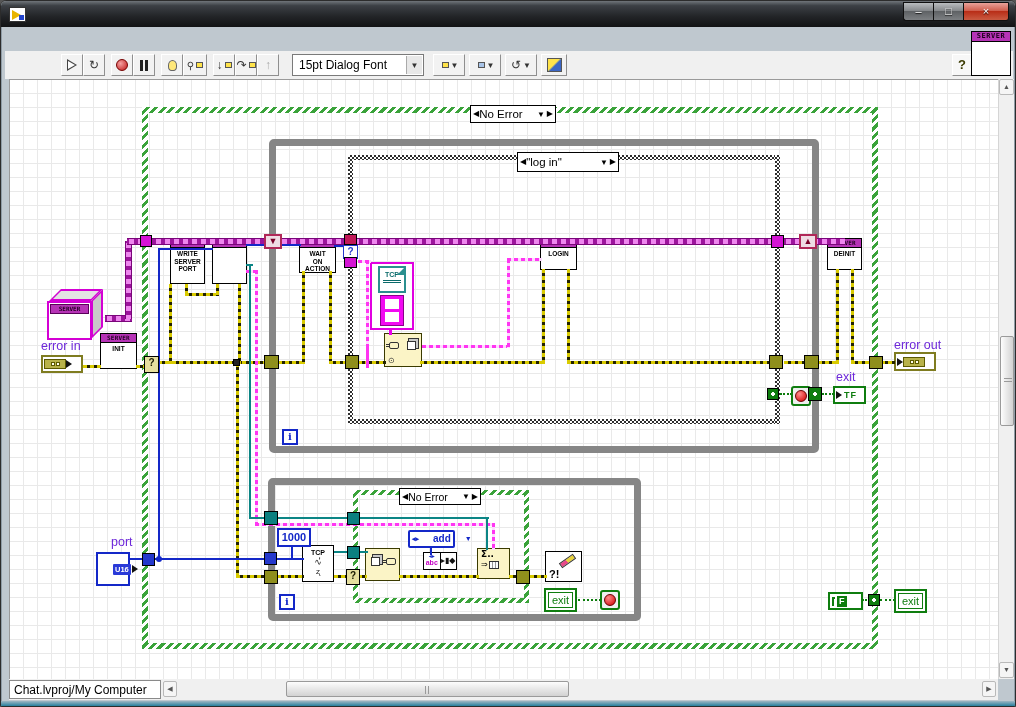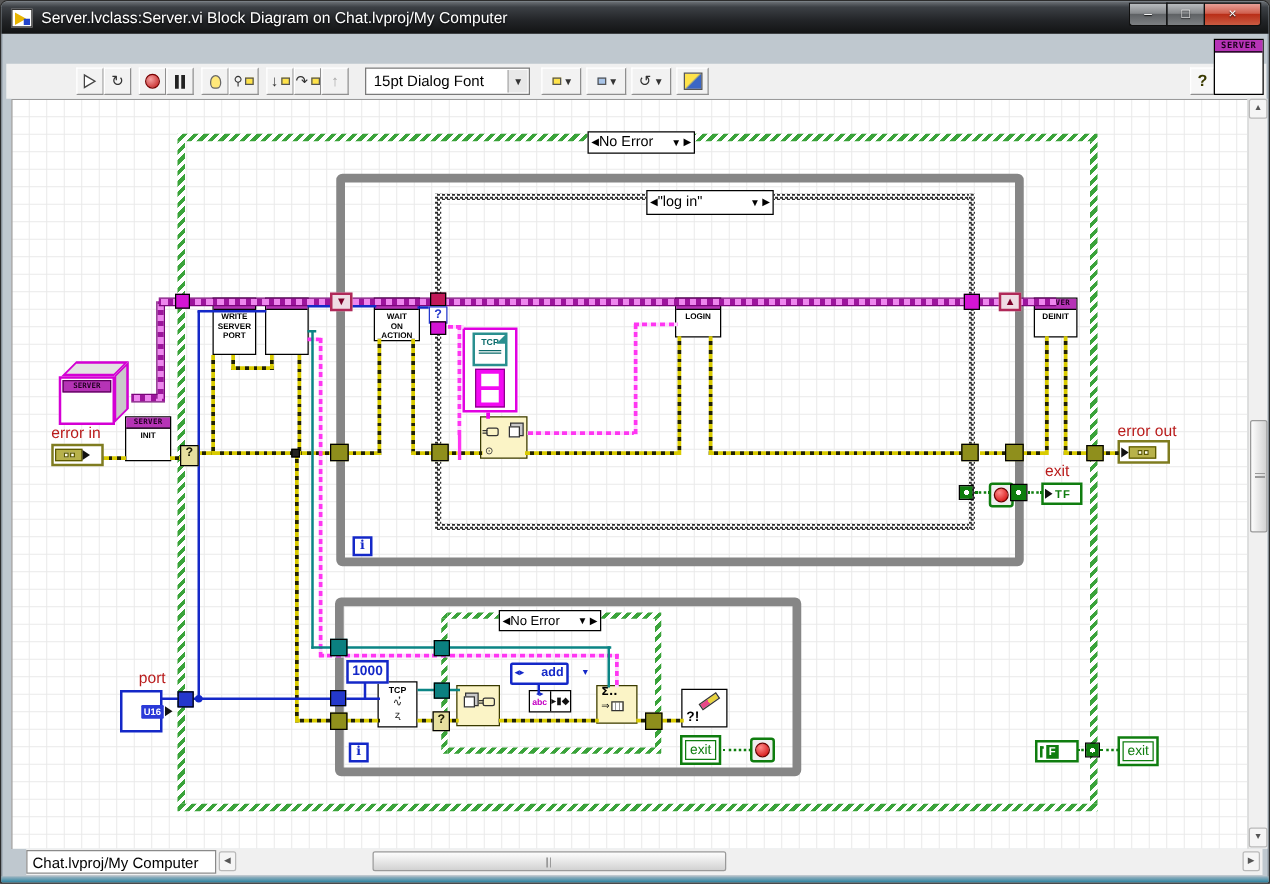--- a/index.html
+++ b/index.html
@@ -62,21 +62,21 @@
   
   .tn{border:1px solid #000;font:bold 10px/12px "Liberation Sans",sans-serif;text-align:center}
   .tn-o{background:#8f8f1c}.tn-m{background:#d414d4}.tn-r{background:#c21858}.tn-b{background:#2438cc}
   .tn-t{background:#0b8080}.tn-g{background:radial-gradient(circle,#fff 0 2px,#0e7d0e 2px)}
   .tn-q{background:#e6df9e;color:#1a1a00}.tn-qb{background:#fff;border:1px solid #2438cc;color:#2438cc}
   .sr{background:#efdce4;border:2px solid #b02858;color:#7a0028;font-size:9px;line-height:10px;text-align:center}
   
   .node{position:absolute;background:#fff;border:1px solid #000}
   .banner{background:#b633b6;color:#200020;font:bold 6px/8px "DejaVu Sans Mono",monospace;text-align:center;border-bottom:1px solid #000;letter-spacing:.2px}
   .nbody{font:bold 6.5px/7.5px "Liberation Sans",sans-serif;text-align:center;padding-top:2px;white-space:pre-line;color:#000}
-  .lbl{position:absolute;font-size:12.5px;color:#b91c1c}
+  .lbl{position:absolute;font-size:12.5px;color:#6d28d9}
   .term{position:absolute;display:flex;align-items:center;background:#fff}
   .arrow-r{width:0;height:0;border-top:4px solid transparent;border-bottom:4px solid transparent;border-left:6px solid #111}
   
   .t-err{border:2px solid #7f7c20;padding:1px}
   .clus{width:22px;height:10px;background:#b8b24a;border:1px solid #5c5900;display:flex;gap:1px;align-items:center;justify-content:center}
   .clus i{width:4px;height:4px;background:#fffef0;border:1px solid #5c5900}
   .t-num{border:2px solid #1428c8;padding:15px;gap:1px}
   .t-num .pill{background:#2a3ad8;color:#fff;font:bold 7.5px/11px "Liberation Sans",sans-serif;padding:0 2px;border-radius:1px}
   .t-bool{border:2px solid #0f7d0f;padding:1px;gap:2px}
   .t-bool .tf{color:#0f7d0f;font:bold 9px/11px "Liberation Sans",sans-serif;letter-spacing:1px}
@@ -113,36 +113,35 @@
   .eraser{position:absolute;width:17px;height:6px;transform:rotate(-35deg);background:linear-gradient(90deg,#e84888 45%,#e8d23c 45%);border:1px solid #333}
   .falsebox{position:absolute;border:2px solid #0f7d0f;background:#fff;display:flex;align-items:center;gap:2px;padding:0 2px}
   .falsebox .q{width:3px;height:9px;border-left:2px solid #0f7d0f;border-top:2px solid #0f7d0f}
   .falsebox .f{background:#0f7d0f;color:#fff;font:bold 9px/11px "Liberation Sans",sans-serif;padding:0 2px}
   
   .vscroll{position:absolute;left:997px;top:78px;width:16px;height:600px;background:#f0f0f0;border-left:1px solid #d5d5d5}
   .sbtn{position:absolute;width:15px;height:16px;background:#f5f5f5;border:1px solid #b9b9b9;color:#555;font-size:7px;text-align:center;line-height:14px;border-radius:2px}
   .vthumb{position:absolute;left:1px;top:257px;width:14px;height:90px;background:linear-gradient(90deg,#fdfdfd,#d2d2d2);border:1px solid #9a9a9a;border-radius:2px}
   .grip{position:absolute;left:3px;top:50%;width:8px;height:6px;margin-top:-3px;background:repeating-linear-gradient(180deg,#9a9a9a 0 1px,transparent 1px 3px)}
   .hgrip{position:absolute;top:4px;left:50%;width:6px;height:8px;margin-left:-3px;background:repeating-linear-gradient(90deg,#9a9a9a 0 1px,transparent 1px 3px)}
-  .statusrow{position:absolute;left:20px;top:678px;width:989px;height:21px;background:#f0f0f0}
+  .statusrow{position:absolute;left:8px;top:678px;width:989px;height:21px;background:#f0f0f0}
   .ctxtab{position:absolute;left:0;top:1px;width:152px;height:19px;background:#fff;border:1px solid #8a8a8a;font-size:12px;padding:2px 4px;color:#000}
   .hthumb{position:absolute;left:277px;top:2px;width:283px;height:16px;background:linear-gradient(#fdfdfd,#d2d2d2);border:1px solid #9a9a9a;border-radius:2px}
   .bottomedge{position:absolute;left:0;bottom:0;width:100%;height:5px;background:linear-gradient(#9fb6c2,#27809e)}
 </style>
 </head>
 <body>
 
 <div class="win">
 
   <div class="titlebar">
     <span class="title-icon">
         <i></i>
         <b></b>
       </span>
-    <span class="title-text">Server.lvclass:Server.vi Block Diagram on Chat.lvproj/My Computer</span>
     <span class="winbtns">
       <span class="wbtn min">–</span>
       <span class="wbtn max">□</span>
       <span class="wbtn close">×</span>
     </span>
   </div>
 
 
   <div class="toolbar">
     <span class="tbtn" style="left:56px;width:22px">

